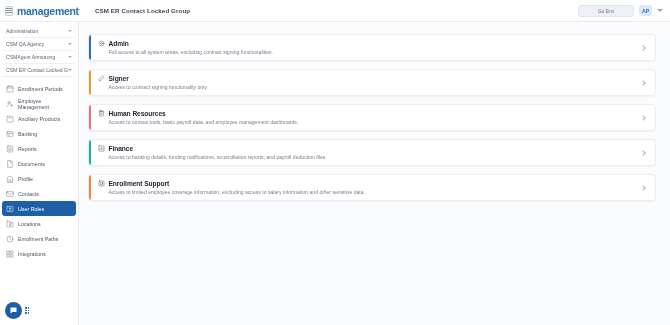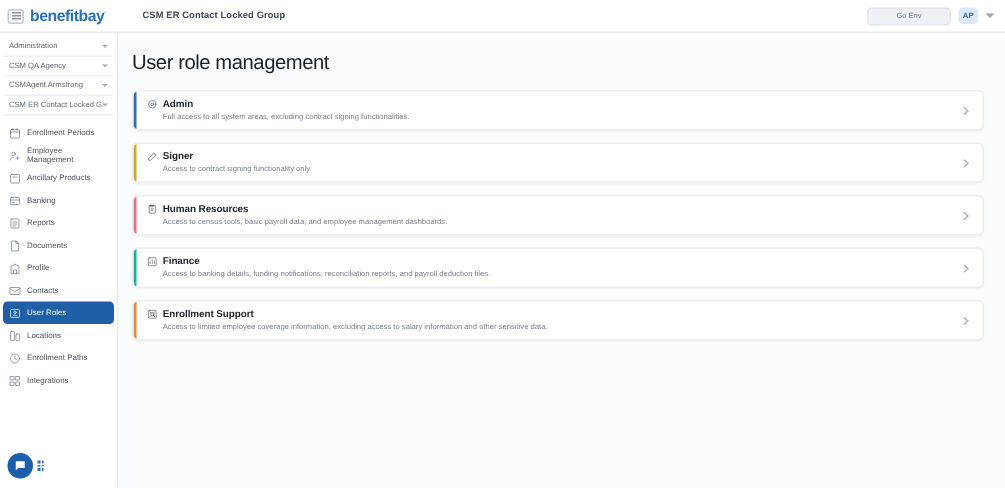--- a/index.html
+++ b/index.html
@@ -174,21 +174,21 @@
 <body>
 
 <div class="topbar">
   <div class="brand-zone">
     <div class="hamburger">
       <i></i>
         <i></i>
         <i></i>
     </div>
     <div class="logo-text">
-      <span>benefitbay</span><sup>·</sup>
+      <span>management</span><sup>·</sup>
     </div>
   </div>
   <div class="crumb">CSM ER Contact Locked Group</div>
   <div class="topbar-right">
     <div class="env-btn">Go Env</div>
     <div class="avatar">AP</div>
     <div class="chev-sm"></div>
   </div>
 </div>
 
@@ -320,21 +320,20 @@
             <rect x="3" y="14" width="7" height="7"></rect>
             <rect x="14" y="14" width="7" height="7"></rect>
           </svg>
         </span>
         <span>Integrations</span>
       </div>
     </div>
 </div>
 
 <div class="main">
-  <div class="page-title">User role management</div>
   <div id="role-cards">
       <div class="card">
         <span class="accent" style="background:#2c6fb5"></span>
         <div class="card-body">
           <div class="card-head">
             <span class="cico">
               <svg viewBox="0 0 24 24" stroke-linecap="round" stroke-linejoin="round">
                 <circle cx="12" cy="12" r="3.2"></circle>
                 <circle cx="12" cy="12" r="8.5"></circle>
               </svg>

